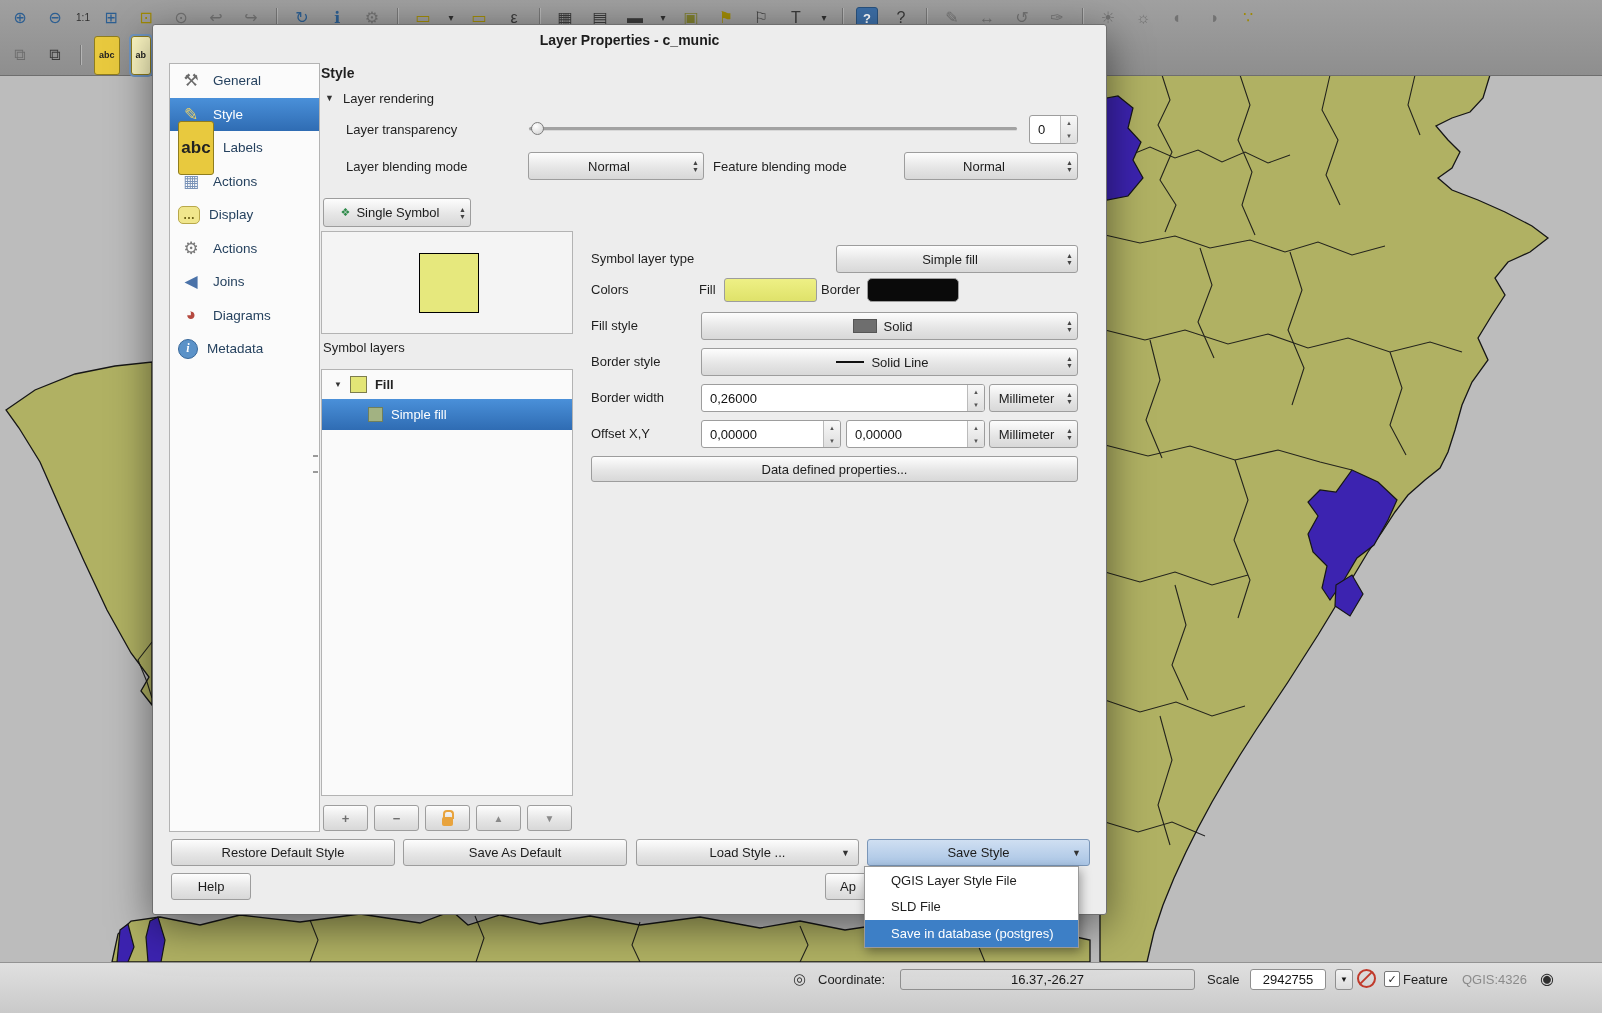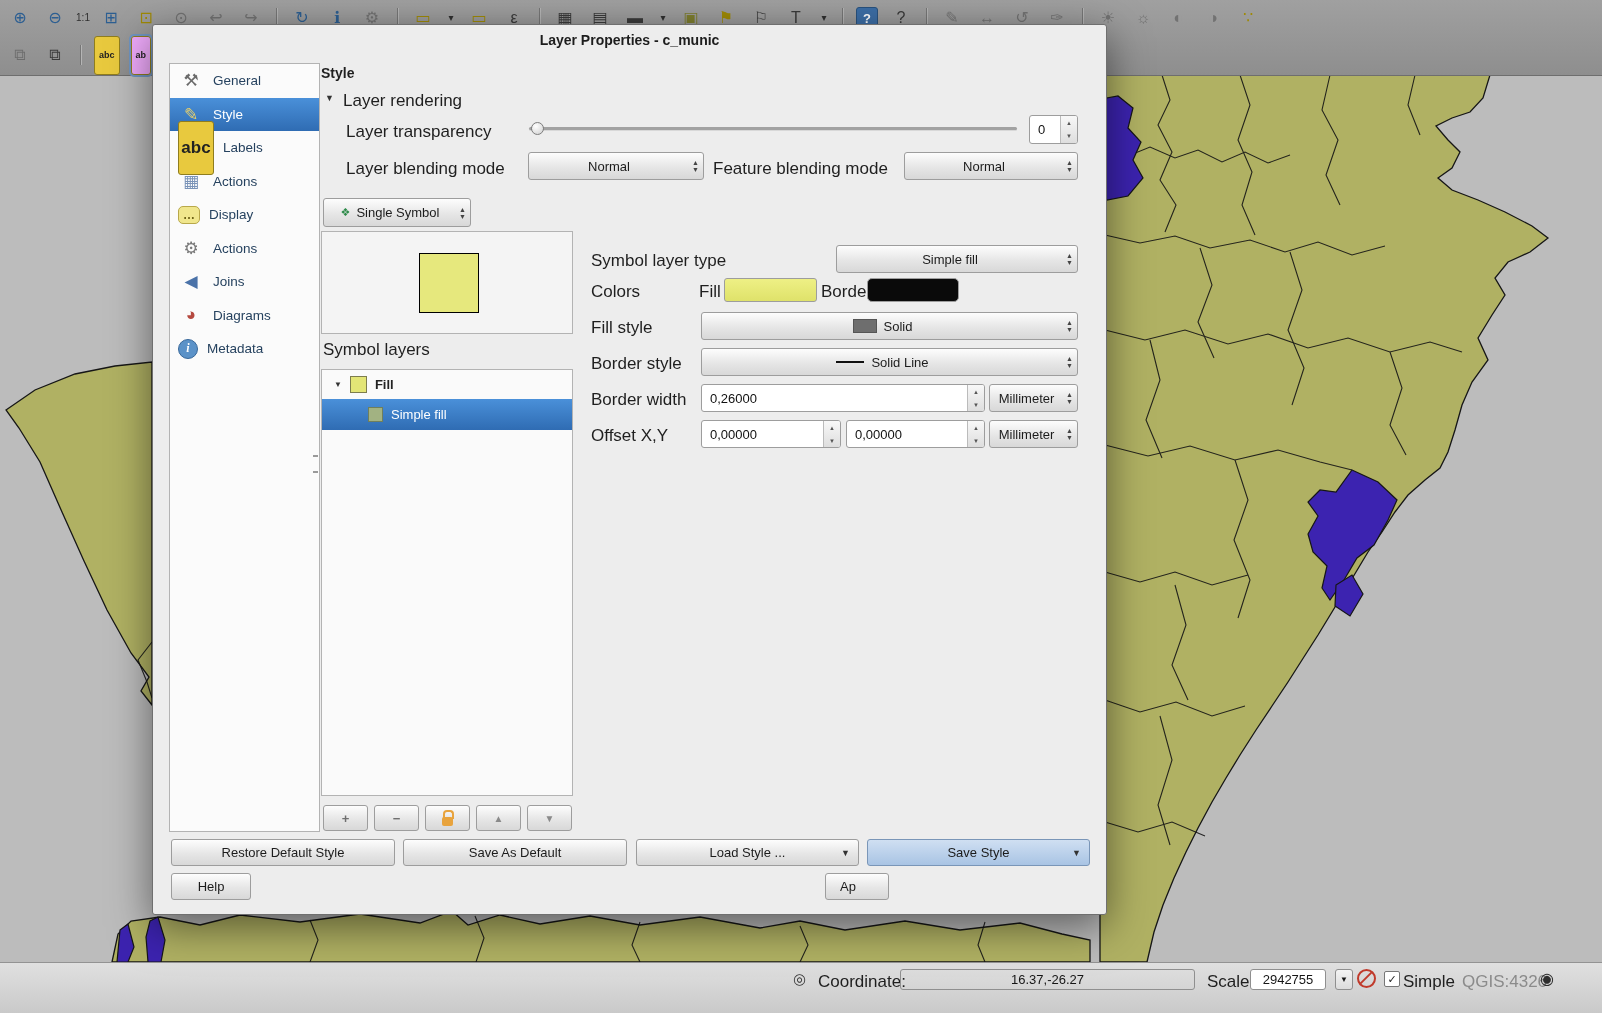--- a/index.html
+++ b/index.html
@@ -18,30 +18,30 @@
   .tbtn{width:24px;height:24px;display:flex;align-items:center;justify-content:center;
     font-size:16px;color:#3a3a3a;flex:0 0 auto;border-radius:3px;}
   .tbtn .glyph{line-height:1;}
   .tbtn.small{width:10px;font-size:10px;color:#2f2f2f;}
   .c-blue{color:#2d5f92;}
   .c-yellow{color:#9f8a06;}
   .c-olive{color:#7e7e2e;}
   .chip-blue{background:#3c6ea6;color:#fff;font-weight:bold;width:20px;height:20px;font-size:13px;border:1px solid #29527e;}
   .chip-abc{background:#e8c93e;border:1px solid #8f7d1e;color:#222;font-size:9px;font-weight:bold;
     width:auto;height:auto;padding:14px 4px;border-radius:3px;}
-  .active-tool{outline:2px solid #6f95c2;background:#f0abfc;}
+  .active-tool{outline:2px solid #6f95c2;background:#fef9c3;}
   .dim{opacity:.42;}
   .tsep{width:1px;height:20px;background:#767676;box-shadow:1px 0 0 #b5b5b5;margin:0 2px;flex:0 0 auto;}
   
   #dialog{position:absolute;left:152px;top:24px;width:953px;height:889px;z-index:40;
     background:var(--dialog-bg,#ededed);border:1px solid #6f6f6f;border-radius:3px;
     box-shadow:0 12px 42px rgba(0,0,0,.5);}
   .dlg-title{position:absolute;left:0;right:0;top:7px;text-align:center;font-weight:bold;
     font-size:14px;color:#1d1d1d;}
-  .lbl{position:absolute;font-size:17px;color:#1f1f1f;white-space:nowrap;}
+  .lbl{position:absolute;font-size:13px;color:#1f1f1f;white-space:nowrap;}
   .bold{font-weight:bold;}
   
   #side-panel{position:absolute;left:16px;top:38px;width:149px;height:767px;background:#fbfbfb;
     border:1px solid #b3b3b3;overflow:hidden;}
   .side-item{height:33.5px;display:flex;align-items:center;gap:9px;padding-left:8px;color:#26425f;}
   .side-item.selected{background:linear-gradient(#4a90d9,#2f6cb3);color:#fff;}
   .sicon{width:26px;height:24px;display:flex;align-items:center;justify-content:center;
     font-size:17px;flex:0 0 auto;}
   .chip-bubble{background:#f0e68c;border:1px solid #b8a84a;border-radius:5px;width:20px;height:16px;
     font-size:12px;font-weight:bold;color:#6e6215;}
@@ -466,20 +466,23 @@
         </span>
     </div>
     <div class="combo" style="left:836px;top:395px;width:89px;height:28px;">
       <span>Millimeter</span>
       <span class="ud">
           <span>▲</span>
           <span>▼</span>
         </span>
     </div>
 
+    <div class="btn" style="left:438px;top:431px;width:487px;height:26px;">
+      <span>Data defined properties...</span>
+      </div>
 
     <div class="btn" style="left:18px;top:814px;width:224px;height:27px;">
       <span>Restore Default Style</span>
       </div>
     <div class="btn" style="left:250px;top:814px;width:224px;height:27px;">
       <span>Save As Default</span>
       </div>
     <div class="btn" style="left:483px;top:814px;width:223px;height:27px;">
       <span>Load Style ...</span>
       <span class="arrow-single">▼</span>
@@ -490,28 +493,40 @@
       </div>
 
     <div class="btn" style="left:18px;top:848px;width:80px;height:27px;">
       <span>Help</span>
       </div>
     <div class="btn" style="left:672px;top:848px;width:64px;height:27px;justify-content:flex-start;padding-left:14px;">
       <span>Ap</span>
       </div>
   </div>
 
+  <div id="save-style-menu">
+
+  <div class="menu-item">
+        <span>QGIS Layer Style File</span>
+      </div>
+      <div class="menu-item">
+        <span>SLD File</span>
+      </div>
+      <div class="menu-item selected">
+        <span>Save in database (postgres)</span>
+      </div>
+    </div>
 
   <div id="status-bar">
     <span class="lbl" style="left:793px;top:7px;font-size:15px;color:#333;">◎</span>
     <span class="lbl" style="left:818px;">Coordinate:</span>
     <div class="sunken" style="left:900px;width:295px;">16.37,-26.27</div>
     <span class="lbl" style="left:1207px;">Scale</span>
     <div class="sunken" style="left:1250px;width:76px;background:#fff;">2942755</div>
     <div class="sunken" style="left:1335px;width:18px;background:linear-gradient(#f4f4f4,#dcdcdc);font-size:8px;">▼</div>
     <span class="stop-icon"></span>
     <span class="cb">✓</span>
-    <span class="lbl" style="left:1403px;">Simple</span>
+    <span class="lbl" style="left:1403px;">Feature</span>
     <span class="lbl" style="left:1462px;color:#8b8b8b;">QGIS:4326</span>
     <span class="lbl" style="left:1540px;top:6px;font-size:16px;color:#2e2e2e;">◉</span>
   </div>
 
 </div>
 
 </body></html>

